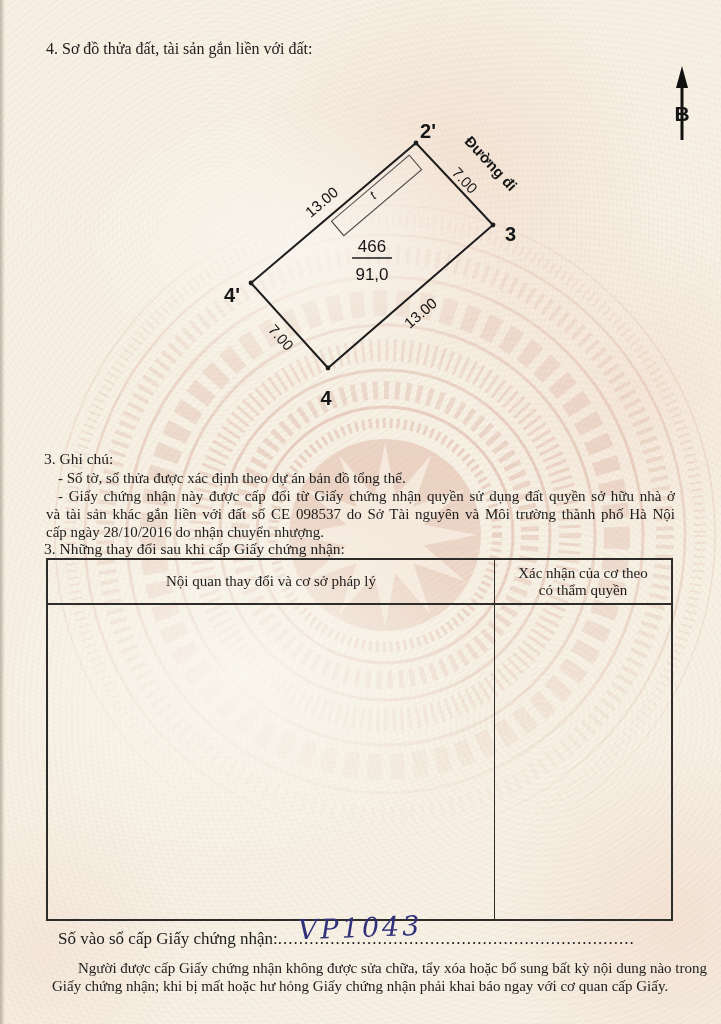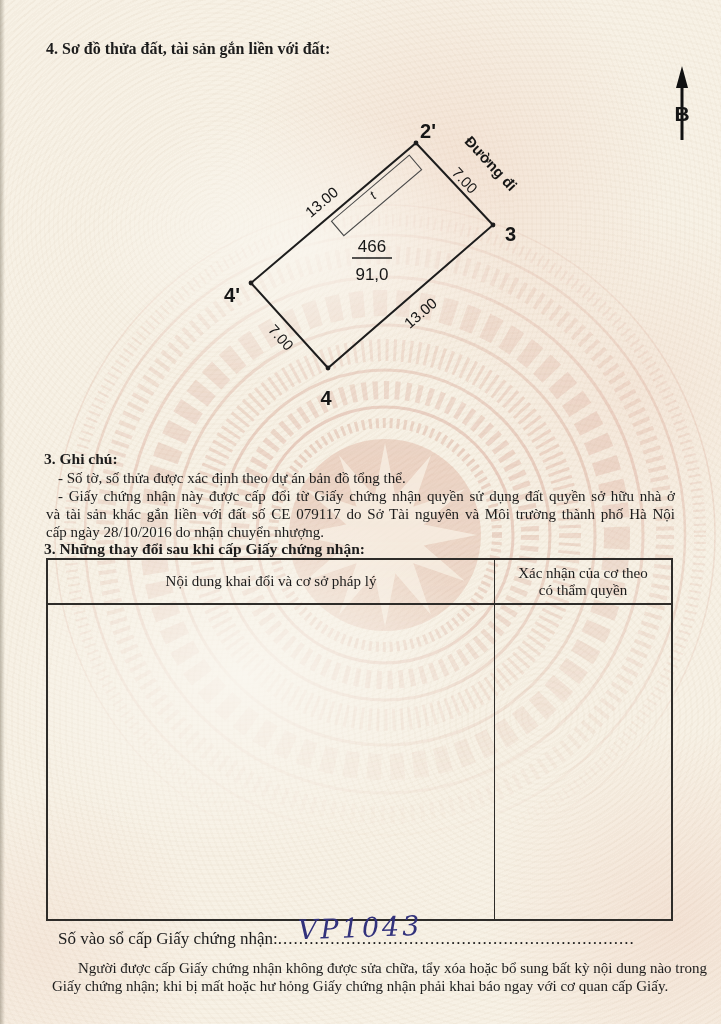--- a/index.html
+++ b/index.html
@@ -20,21 +20,21 @@
     background:linear-gradient(to right, rgba(95,88,70,.38), rgba(95,88,70,0));}
   .drum{position:absolute;left:45px;top:195px;width:680px;height:680px;
     -webkit-mask-image:linear-gradient(to bottom, rgba(0,0,0,.5) 0%, #000 40%, rgba(0,0,0,.8) 62%, rgba(0,0,0,.3) 84%, rgba(0,0,0,0) 97%);
     mask-image:linear-gradient(to bottom, rgba(0,0,0,.5) 0%, #000 40%, rgba(0,0,0,.8) 62%, rgba(0,0,0,.3) 84%, rgba(0,0,0,0) 97%);}
   .wash{position:absolute;inset:0;pointer-events:none;
     background:
       radial-gradient(ellipse 330px 250px at 34% 66%, rgba(250,247,240,.88), rgba(250,247,240,0) 72%),
       radial-gradient(ellipse 300px 190px at 42% 24%, rgba(250,247,240,.8), rgba(250,247,240,0) 72%);}
   .layer{position:absolute;inset:0;}
   .abs{position:absolute;}
-  .sec-title{font-size:16px;font-weight:bold;text-align:center;}
+  .sec-title{font-size:16px;font-weight:normal;text-align:center;}
   .note-line{font-size:15px;line-height:18px;white-space:nowrap;}
   .just{white-space:normal;width:617px;text-align:justify;text-align-last:justify;}
   .just2{white-space:normal;width:629px;text-align:justify;text-align-last:justify;}
   .tbl{position:absolute;left:46px;top:558px;width:627px;height:363px;
     border:2px solid #2e2c29;box-sizing:border-box;display:grid;
     grid-template-columns:447px 1fr;grid-template-rows:45px 1fr;}
   .tbl .cell{box-sizing:border-box;}
   .tbl .c1{border-right:1.5px solid #2e2c29;}
   .tbl .hd{border-bottom:2px solid #2e2c29;display:flex;flex-direction:column;
     align-items:center;justify-content:center;font-size:15px;line-height:17px;text-align:center;}
@@ -113,28 +113,28 @@
       <text class="road" x="487" y="167" text-anchor="middle" transform="rotate(47 487 167)">Đường đi</text>
 
       <text class="pno" x="372" y="252" text-anchor="middle">466</text>
       <line x1="352" y1="258" x2="392" y2="258" stroke="#1d1d1d" stroke-width="1.3"></line>
       <text class="pno" x="372" y="280" text-anchor="middle">91,0</text>
     </svg>
 
     <div class="abs sec-title" style="left:44px;top:450px;font-size:15.5px;">3. Ghi chú:</div>
     <div class="abs note-line just" style="left:58px;top:487px;">- Giấy chứng nhận này được cấp đổi từ Giấy chứng nhận quyền sử dụng đất quyền sở hữu nhà ở</div>
     <div class="abs note-line" style="left:58px;top:469px;">- Số tờ, số thửa được xác định theo dự án bản đồ tổng thể.</div>
-    <div class="abs note-line just2" style="left:46px;top:505px;">và tài sản khác gắn liền với đất số CE 079117 do Sở Tài nguyên và Môi trường thành phố Hà Nội</div>
+    <div class="abs note-line just2" style="left:46px;top:505px;">và tài sản khác gắn liền với đất số CE 098537 do Sở Tài nguyên và Môi trường thành phố Hà Nội</div>
     <div class="abs note-line" style="left:46px;top:523px;">cấp ngày 28/10/2016 do nhận chuyển nhượng.</div>
 
     <div class="abs sec-title" style="left:44px;top:540px;font-size:15.5px;">3. Những thay đổi sau khi cấp Giấy chứng nhận:</div>
 
     <div class="tbl">
       <div class="cell c1 hd">
-        <div>Nội dung khai đổi và cơ sở pháp lý</div>
+        <div>Nội quan thay đổi và cơ sở pháp lý</div>
       </div>
       <div class="cell hd">
         <div>Xác nhận của cơ theo</div>
         <div>có thẩm quyền</div>
       </div>
       <div class="cell c1"></div>
       <div class="cell"></div>
     </div>
 
     <div class="abs registry">

